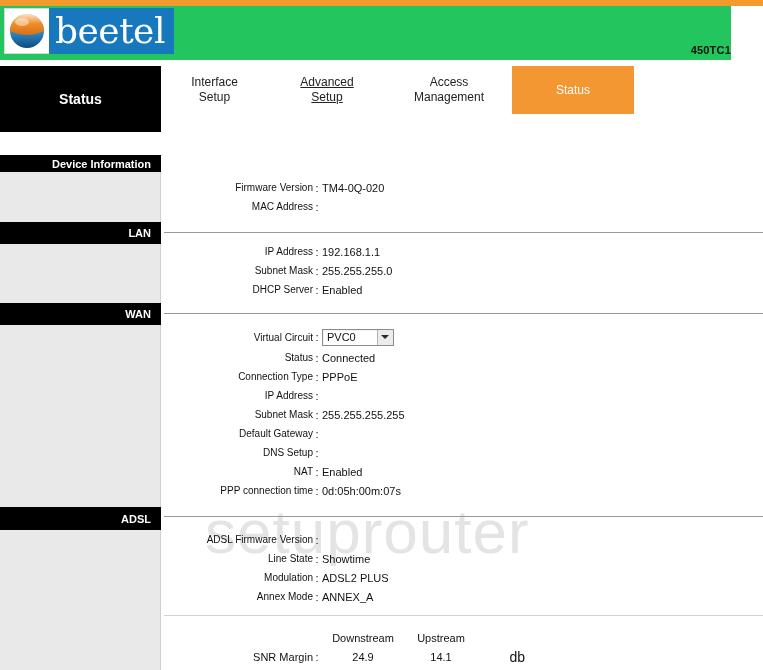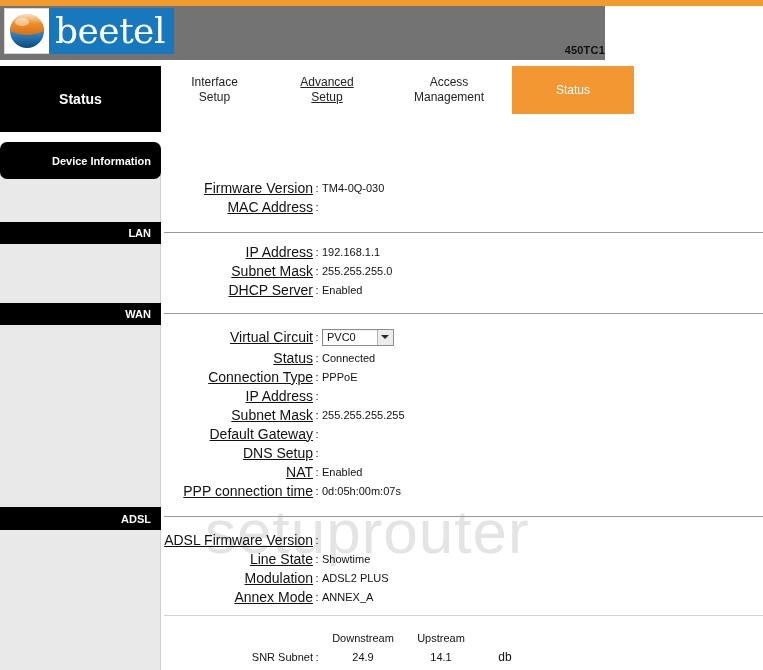--- a/index.html
+++ b/index.html
@@ -22,22 +22,22 @@
     position: absolute;
     left: 0; top: 0;
     width: 763px; height: 6px;
     background: #f29a2e;
   }
 
   
   .logo-band {
     position: absolute;
     left: 0; top: 6px;
-    width: 605px; height: 54px;
-    background: #737373;
+    width: 731px; height: 54px;
+    background: #22c55e;
   }
   .logo-wrap {
     position: absolute;
     left: 4px; top: 2px;
     display: flex;
     align-items: center;
   }
   .logo-mark {
     width: 46px; height: 46px;
     background: #ffffff;
@@ -184,21 +184,21 @@
     background: #000000;
     color: #ffffff;
     font-size: 11px;
     font-weight: bold;
     display: flex;
     align-items: center;
     justify-content: flex-end;
     padding-right: 10px;
     box-sizing: border-box;
   }
-  .sh-dev  { top: 8px;  height: 37px; border-radius: 7px; }
+  .sh-dev  { top: 21px;  height: 17px; }
   .sh-lan  { top: 88px;  height: 22px; }
   .sh-wan  { top: 169px; height: 22px; }
   .sh-adsl { top: 373px; height: 23px; }
 
   
   .content {
     position: absolute;
     left: 161px; top: 0;
     width: 602px; height: 536px;
     background: #ffffff;
@@ -238,24 +238,23 @@
   .row {
     display: flex;
     height: 19px;
     align-items: center;
     position: relative;
     z-index: 2;
   }
   .lbl {
     width: 152px;
     text-align: right;
-    font-size: 14px;
+    font-size: 10px;
     color: #111;
     white-space: nowrap;
-    text-decoration: underline;
   }
   .colon {
     width: 8px;
     text-align: center;
     font-size: 11px;
     color: #111;
   }
   .val {
     font-size: 11px;
     color: #111;
@@ -318,23 +317,23 @@
     text-align: center;
     font-size: 11px;
   }
   .st-up {
     width: 72px;
     text-align: center;
     font-size: 11px;
   }
   .st-unit {
     width: 40px;
-    text-align: center;
+    text-align: right;
     padding-left: 8px;
-    font-size: 12px;
+    font-size: 14px;
   }
   .st-head .st-down, .st-head .st-up { color: #111; }
 </style>
 </head>
 <body>
 
 <div class="top-strip"></div>
 
 <div class="logo-band">
   <div class="logo-wrap">
@@ -413,21 +412,21 @@
   </div>
 
   <div class="content">
 
     <div class="watermark">setuprouter</div>
 
     <div class="rows" style="top:44px;">
       <div class="row">
         <div class="lbl">Firmware Version</div>
         <div class="colon">:</div>
-        <div class="val">TM4-0Q-030</div>
+        <div class="val">TM4-0Q-020</div>
       </div>
       <div class="row">
         <div class="lbl">MAC Address</div>
         <div class="colon">:</div>
         <div class="val"></div>
       </div>
     </div>
 
     <div class="hr" style="top:98px;"></div>
     <div class="rows" style="top:108px;">
@@ -530,21 +529,21 @@
     <div class="hr-light" style="top:481px;"></div>
     <div class="stats" style="top:494px;">
       <div class="stats-row st-head">
         <div class="st-lbl"></div>
         <div class="st-colon"></div>
         <div class="st-down">Downstream</div>
         <div class="st-up">Upstream</div>
         <div class="st-unit"></div>
       </div>
       <div class="stats-row">
-        <div class="st-lbl">SNR Subnet</div>
+        <div class="st-lbl">SNR Margin</div>
         <div class="st-colon">:</div>
         <div class="st-down">24.9</div>
         <div class="st-up">14.1</div>
         <div class="st-unit">db</div>
       </div>
       <div class="stats-row">
         <div class="st-lbl">Line Attenuation</div>
         <div class="st-colon">:</div>
         <div class="st-down">42.0</div>
         <div class="st-up">30.0</div>

